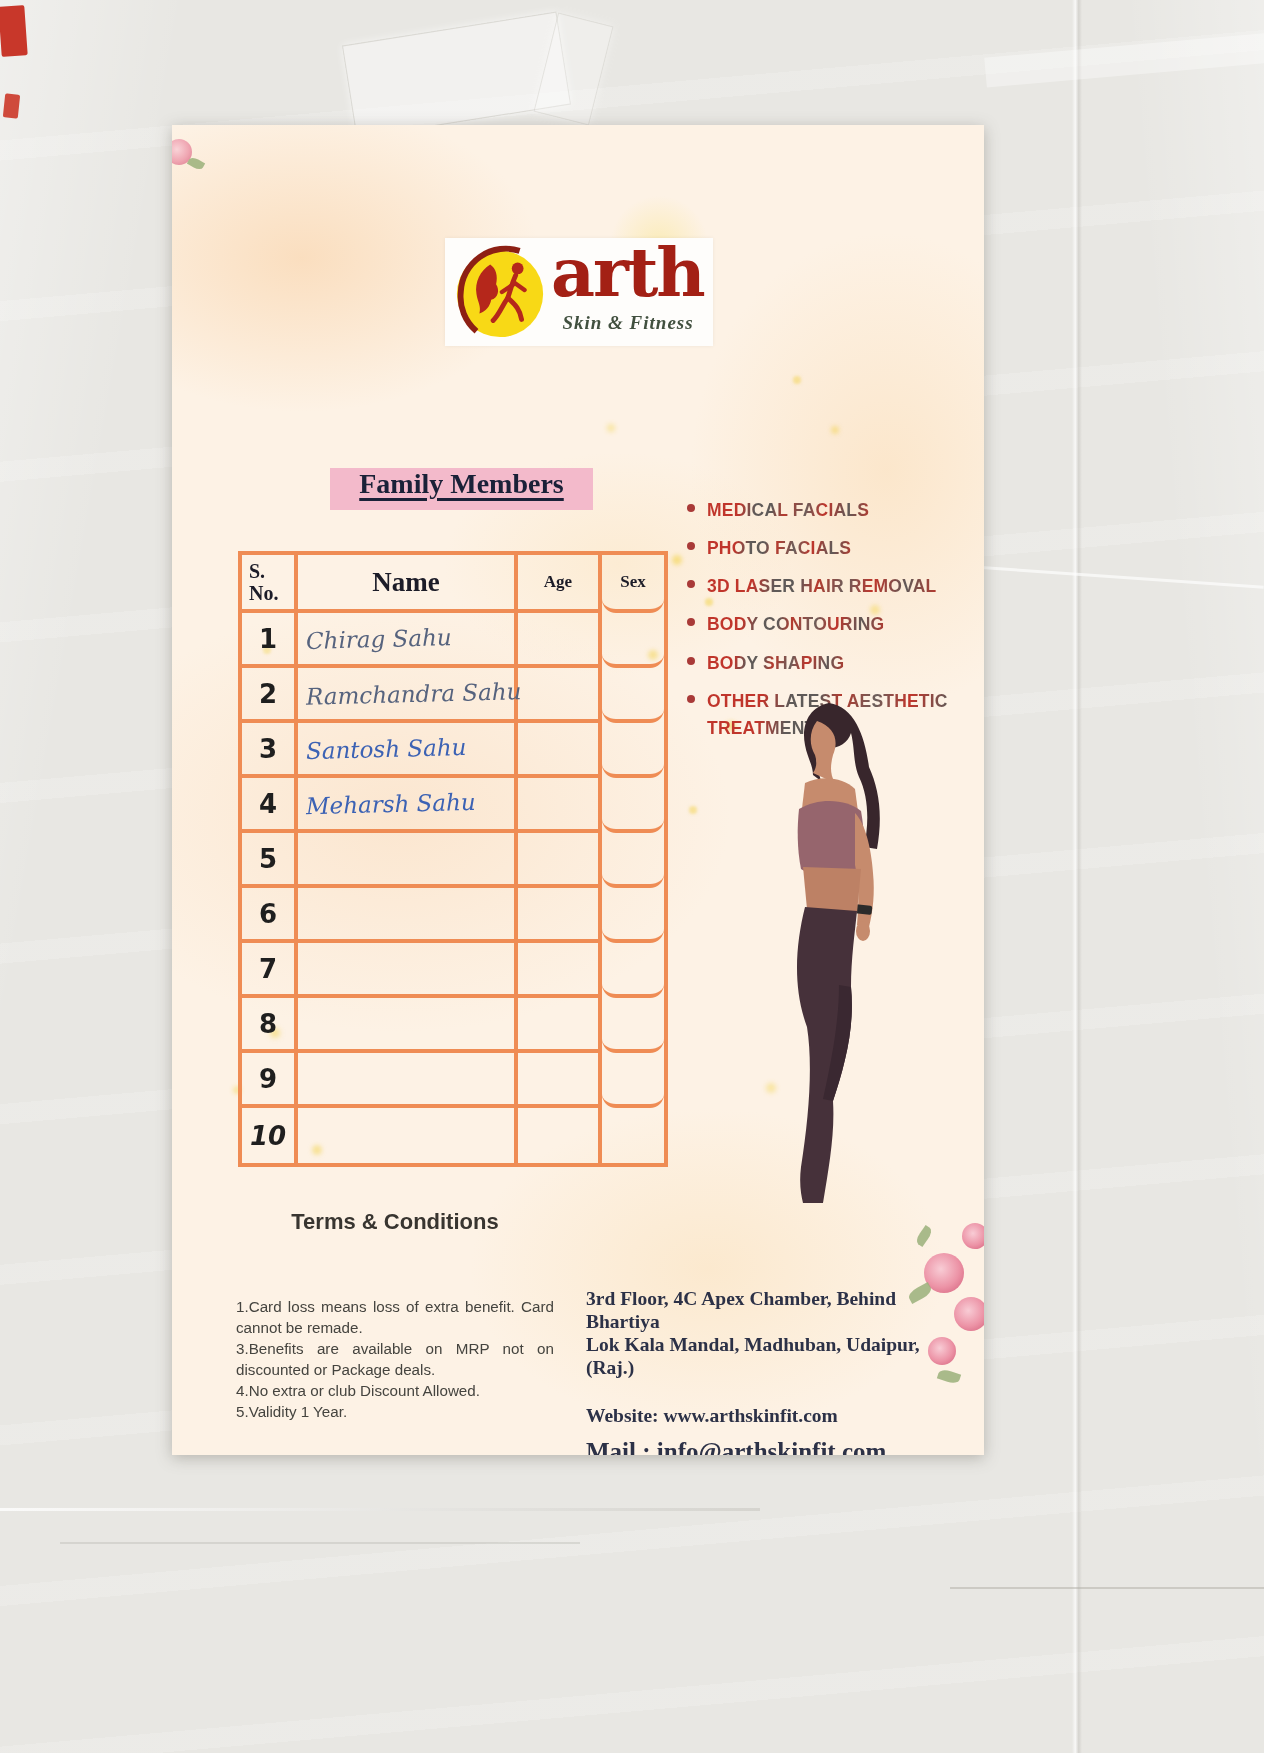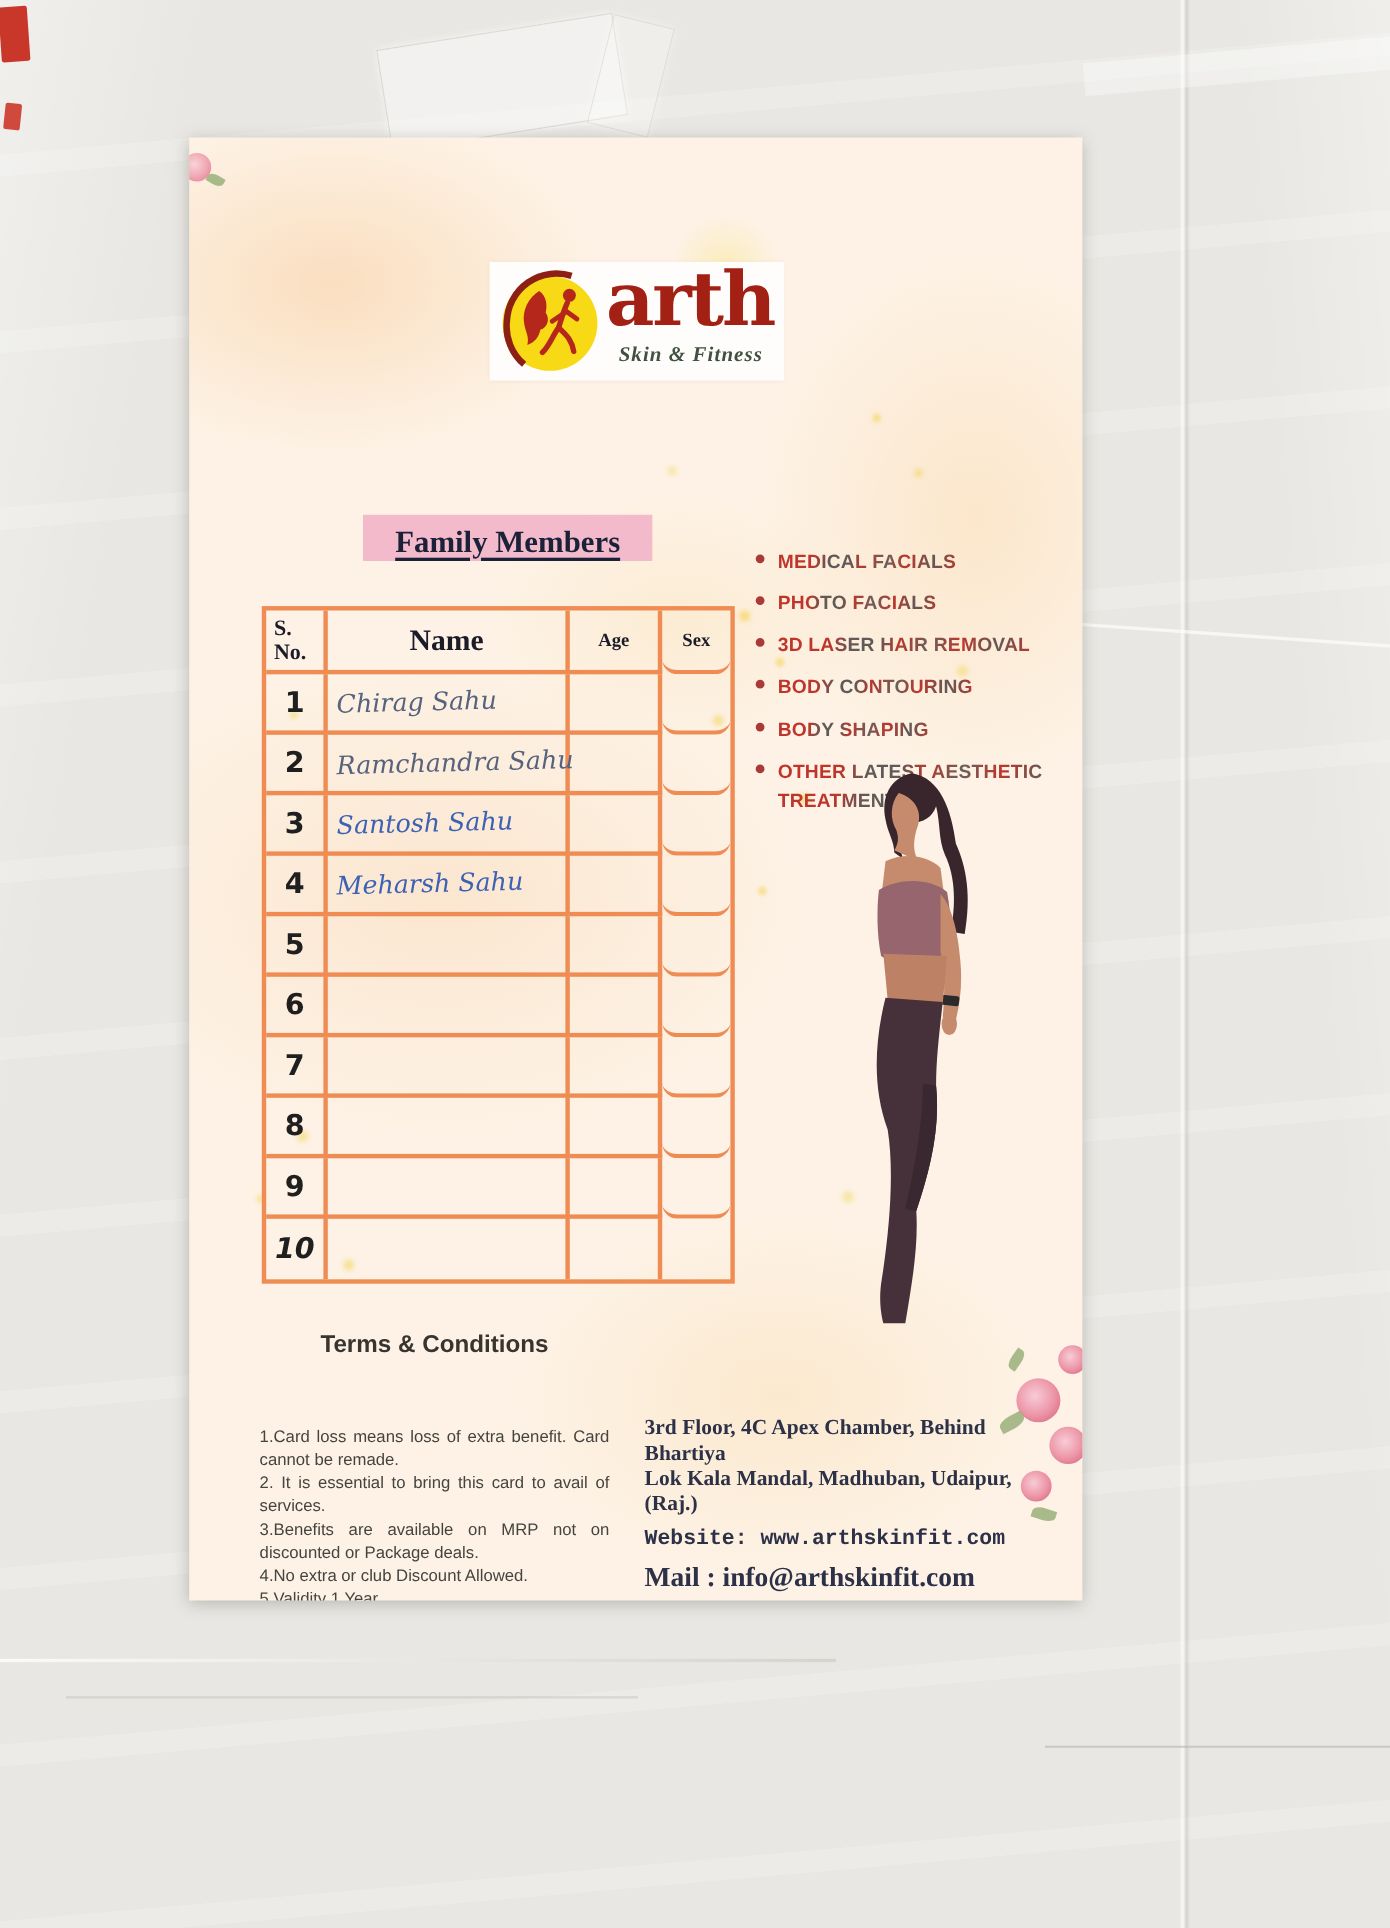--- a/index.html
+++ b/index.html
@@ -43,21 +43,21 @@
     box-shadow:0 0 4px rgba(0,0,0,.06);}
   #logo-icon{position:absolute;left:6px;top:5px;width:98px;height:98px;}
   #brand{position:absolute;left:106px;top:-6px;font-family:"DejaVu Serif",serif;font-weight:900;
     font-size:68px;letter-spacing:-2px;color:#a32015;}
   #tagline{position:absolute;left:102px;top:74px;width:162px;text-align:center;
     font-family:"Liberation Serif",serif;font-style:italic;font-weight:700;font-size:19px;
     color:#41503f;letter-spacing:1px;}
 
   
   #family-band{position:absolute;left:158px;top:343px;width:263px;height:42px;background:#f3bacb;
-    display:flex;align-items:flex-end;justify-content:center;}
+    display:flex;align-items:flex-start;justify-content:center;}
   #family-band span{font-family:"Liberation Serif",serif;font-weight:700;font-size:28px;color:#1a2138;
     text-decoration:underline;text-decoration-thickness:3px;text-underline-offset:5px;}
 
   
   #ftable{position:absolute;left:66px;top:426px;width:430px;display:grid;
     grid-template-columns:56px 220px 84px 1fr;border:4px solid #ef8c54;box-sizing:border-box;}
   #ftable>div{border-right:4px solid #ef8c54;border-bottom:4px solid #ef8c54;box-sizing:border-box;
     display:flex;align-items:center;justify-content:center;}
   #ftable>div:nth-child(4n){border-right:none;border-radius:14px;}
   #ftable>div:nth-last-child(-n+4){border-bottom:none;font-style:italic;}
@@ -89,21 +89,21 @@
   #terms-title{position:absolute;left:62px;top:1084px;width:322px;text-align:center;
     font-weight:700;font-size:22px;color:#383530;}
   #terms-list{position:absolute;left:64px;top:1172px;width:318px;font-size:15.2px;color:#45443f;
     line-height:1.38;text-align:justify;}
   #terms-list div{margin:0;}
 
   
   #contact{position:absolute;left:414px;top:1162px;width:352px;text-align:left;
     font-family:"Liberation Serif",serif;font-weight:700;color:#2c3147;}
   .addr{font-size:19.5px;line-height:1.18;}
-  .weblink{margin-top:9px;font-size:19.5px;font-family:Liberation Mono, monospace;}
+  .weblink{margin-top:26px;font-size:19.5px;}
   .maillink{margin-top:11px;font-size:25px;}
   #phones{margin-top:9px;font-family:"Liberation Sans",sans-serif;font-weight:800;font-size:27px;
     color:#5e3129;line-height:1.3;}
 
   
   .rose{position:absolute;border-radius:50%;
     background:radial-gradient(circle at 42% 40%,#f8ccd5,#ec93a6 55%,#da6e87 85%);}
   .leaf{position:absolute;background:#9ab07a;border-radius:50% 0 50% 0;opacity:.85;}
 </style>
 </head>
@@ -262,21 +262,20 @@
       <rect x="103" y="208" width="18" height="9" rx="2" fill="#2b2b2b" transform="rotate(6 112 212)"></rect>
       <ellipse cx="112" cy="234" rx="7" ry="10" fill="#c68b6d"></ellipse>
       <path d="M52,170 L110,172 L106,216 L56,212 Z" fill="#bd8165"></path>
       <path d="M54,210 C44,250 42,292 56,330 C62,368 58,420 50,470 C48,486 50,498 52,506 L72,506 C78,470 84,436 82,404 C94,368 104,330 100,290 C100,262 104,234 106,214 Z" fill="#46313a"></path>
       <path d="M82,404 C94,368 104,330 100,290 L88,288 C88,326 80,366 72,402 Z" fill="#3a2831"></path>
     </svg>
 
     <div id="terms-title">Terms &amp; Conditions</div>
     <div id="terms-list">
       <div>1.Card loss means loss of extra benefit. Card cannot be remade.</div>
-      <div>2. It is essential to bring this card to avail of services.</div>
       <div>3.Benefits are available on MRP not on discounted or Package deals.</div>
       <div>4.No extra or club Discount Allowed.</div>
       <div>5.Validity 1 Year.</div>
     </div>
 
     <div id="contact">
       <div class="addr">3rd Floor, 4C Apex Chamber, Behind</div>
       <div class="addr">Bhartiya</div>
       <div class="addr">Lok Kala Mandal, Madhuban, Udaipur,</div>
       <div class="addr">(Raj.)</div>

